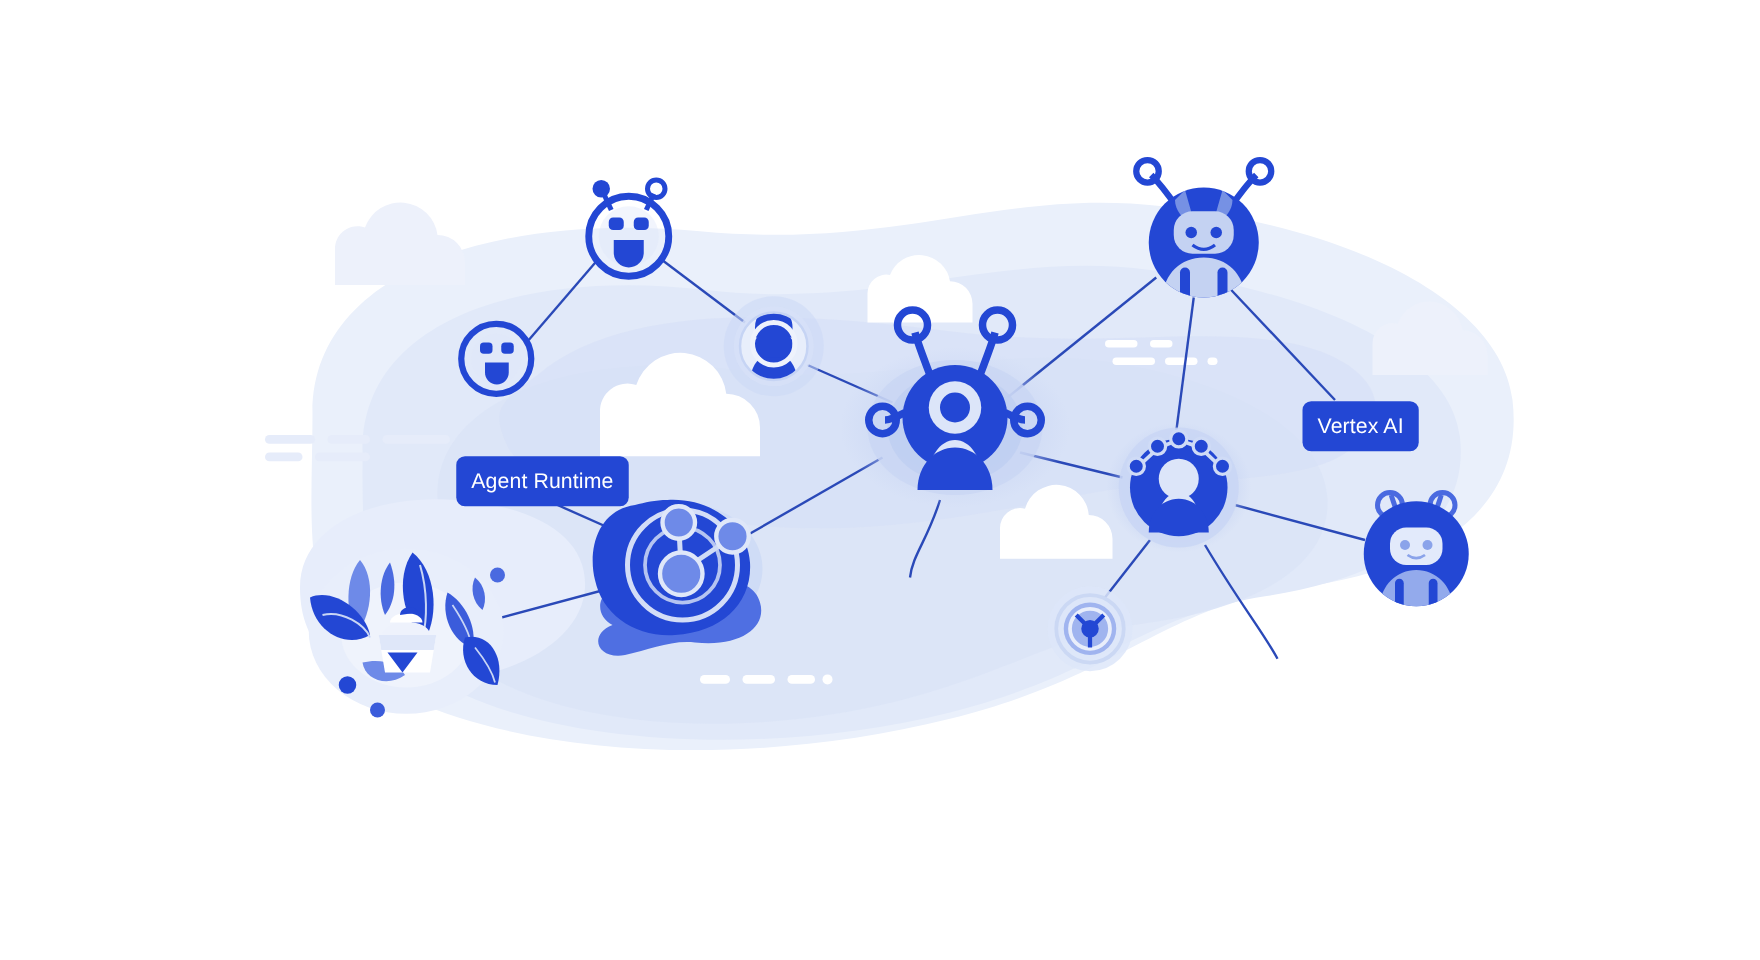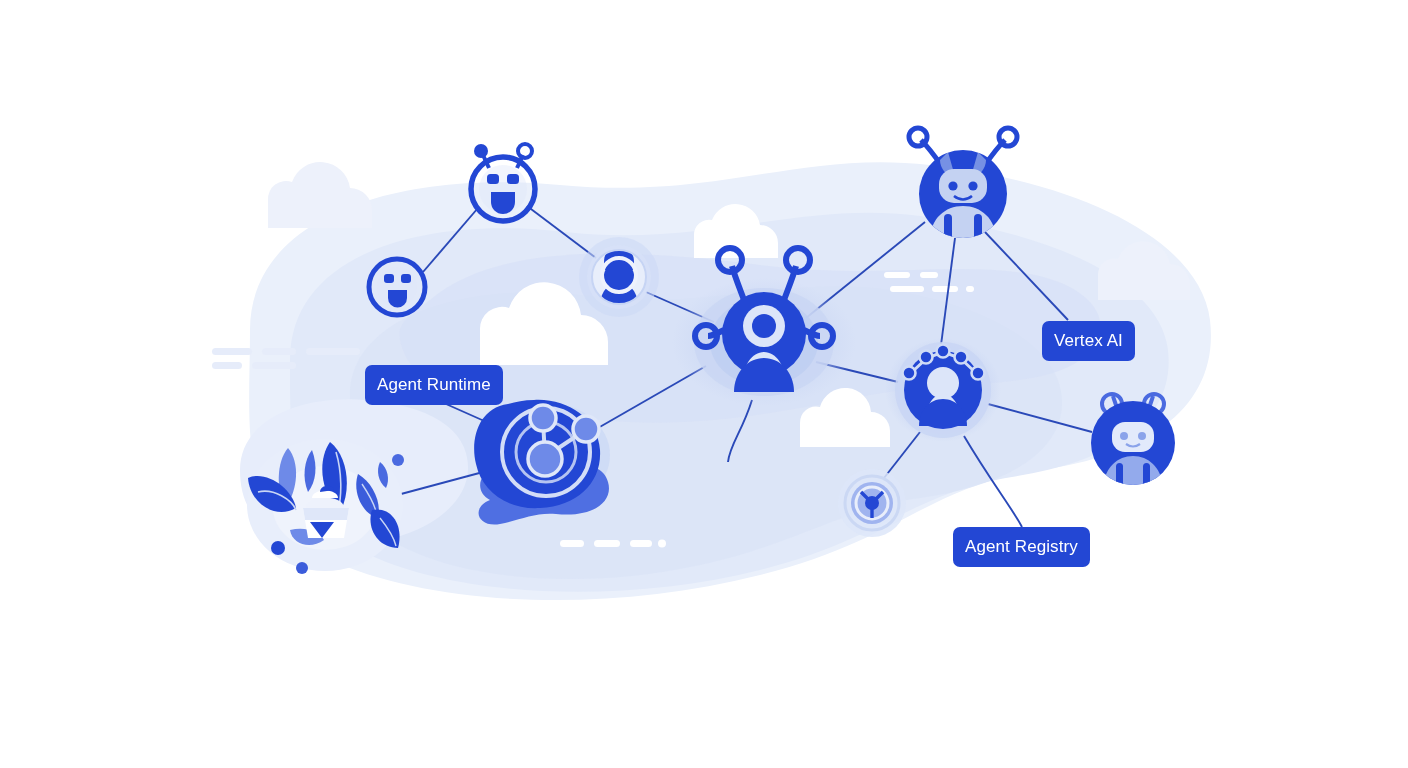--- a/index.html
+++ b/index.html
@@ -289,16 +289,15 @@
       <circle cx="1142" cy="436" r="4" fill="#8aa3ea"></circle>
       <path d="M1126 444 q7 5 14 0" stroke="#8aa3ea" stroke-width="2.2" fill="none"></path>
       <path d="M1103 490 C1103 470 1116 456 1133 456 C1150 456 1163 470 1163 490 v10 h-60 Z" fill="#93aaec"></path>
       <rect x="1116" y="463" width="7" height="28" rx="3.5" fill="#2347d4"></rect>
       <rect x="1143" y="463" width="7" height="28" rx="3.5" fill="#2347d4"></rect>
     </g>
   </g>
 </svg>
 
 <div class="lbl" style="left:365px;top:365px">Agent Runtime</div>
-<div class="lbl" style="left:953px;top:527px">Agent Registry</div>
 <div class="lbl" style="left:1042px;top:321px">Vertex AI</div>
 
 </div>
 
 </body></html>

